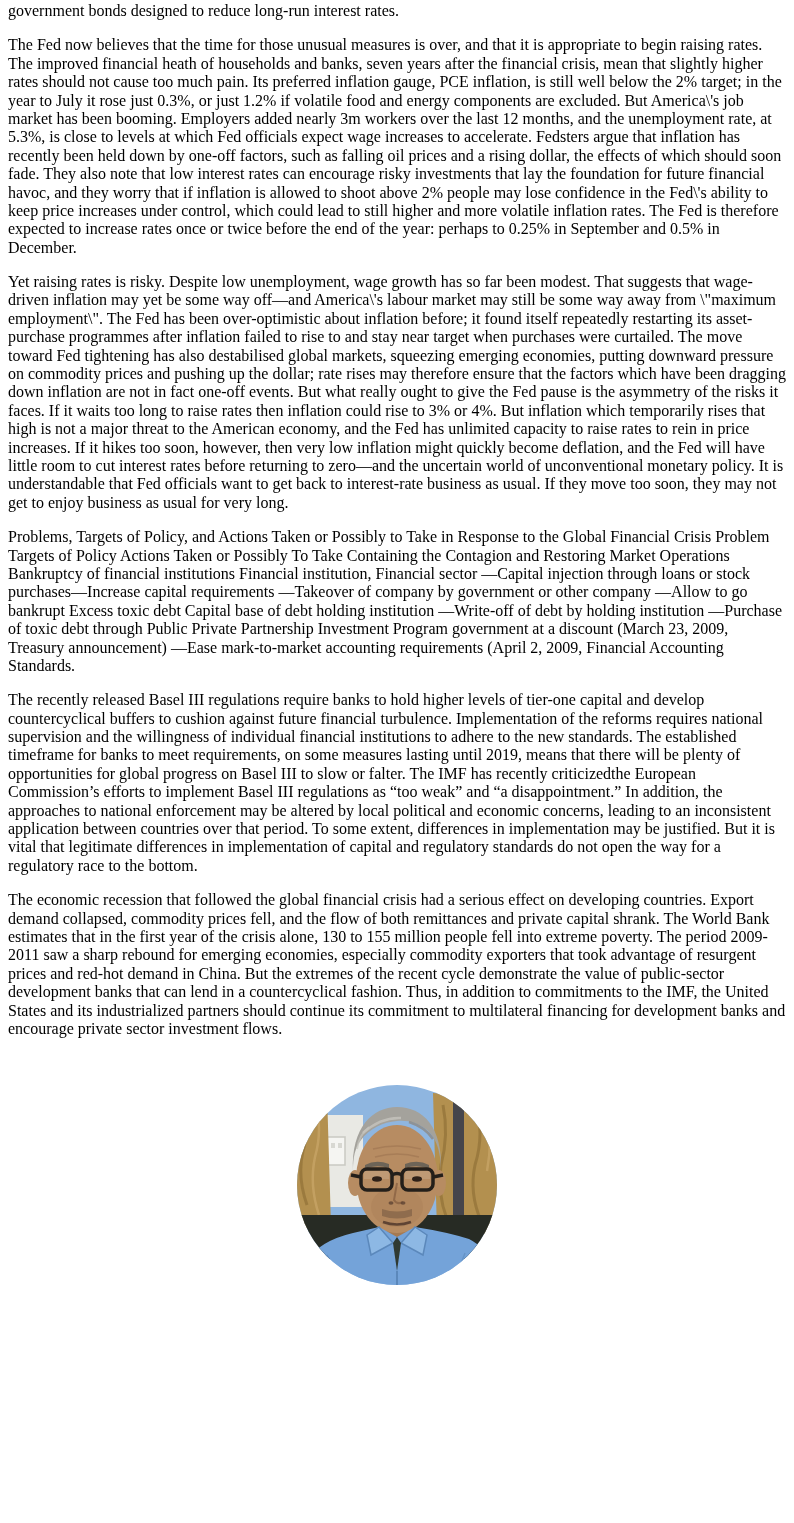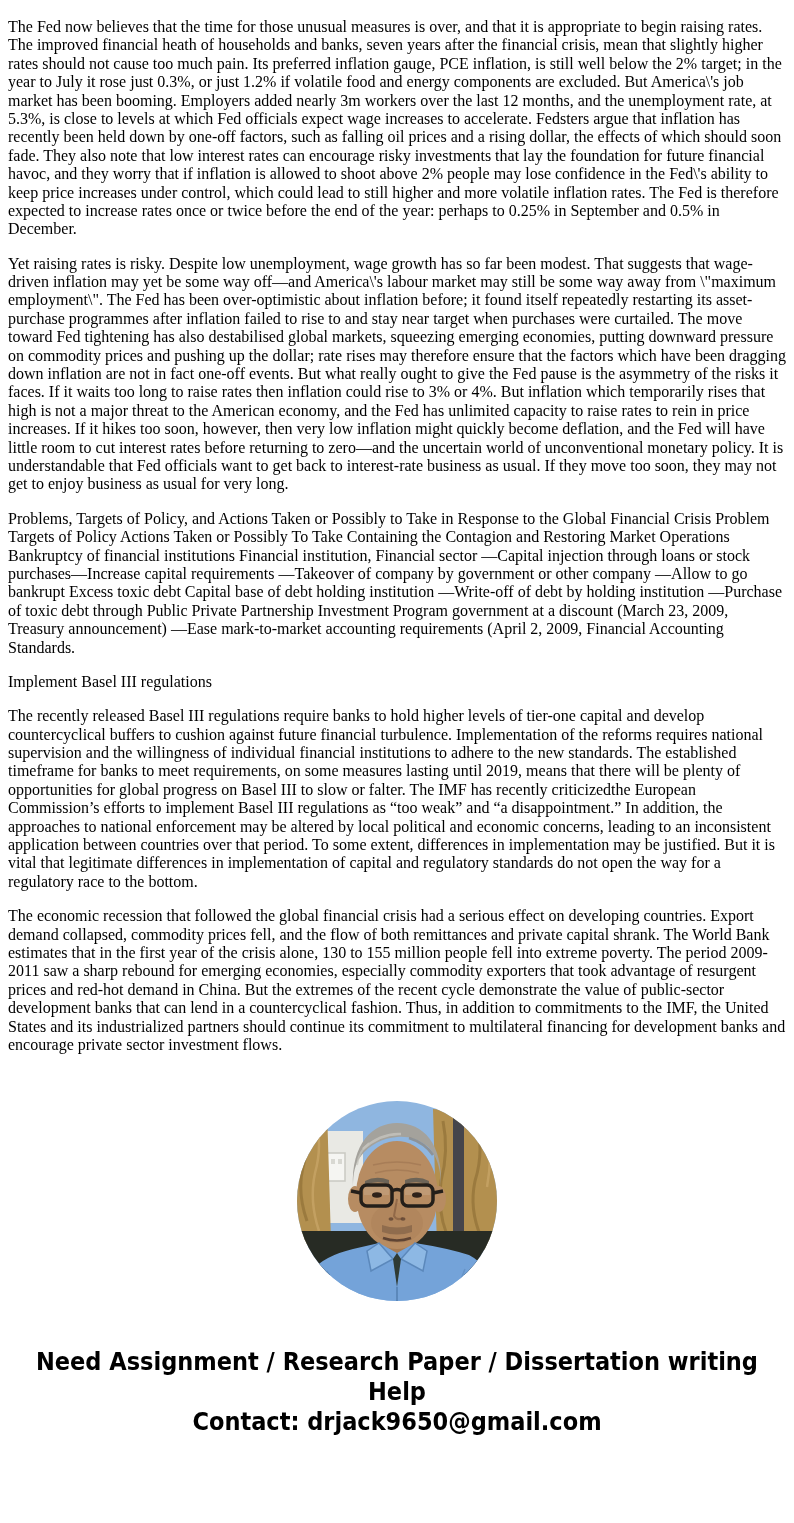--- a/index.html
+++ b/index.html
@@ -38,24 +38,24 @@
     font-stretch: condensed;
   }
   .promo div { margin: 0; }
 </style>
 </head>
 <body>
 
 <div class="page">
 
   <main class="article">
+    <p class="first">government bonds designed to reduce long-run interest rates.</p>
     <p>The Fed now believes that the time for those unusual measures is over, and that it is appropriate to begin raising rates. The improved financial heath of households and banks, seven years after the financial crisis, mean that slightly higher rates should not cause too much pain. Its preferred inflation gauge, PCE inflation, is still well below the 2% target; in the year to July it rose just 0.3%, or just 1.2% if volatile food and energy components are excluded. But America\'s job market has been booming. Employers added nearly 3m workers over the last 12 months, and the unemployment rate, at 5.3%, is close to levels at which Fed officials expect wage increases to accelerate. Fedsters argue that inflation has recently been held down by one-off factors, such as falling oil prices and a rising dollar, the effects of which should soon fade. They also note that low interest rates can encourage risky investments that lay the foundation for future financial havoc, and they worry that if inflation is allowed to shoot above 2% people may lose confidence in the Fed\'s ability to keep price increases under control, which could lead to still higher and more volatile inflation rates. The Fed is therefore expected to increase rates once or twice before the end of the year: perhaps to 0.25% in September and 0.5% in December.</p>
     <p>Yet raising rates is risky. Despite low unemployment, wage growth has so far been modest. That suggests that wage-driven inflation may yet be some way off—and America\'s labour market may still be some way away from \"maximum employment\". The Fed has been over-optimistic about inflation before; it found itself repeatedly restarting its asset-purchase programmes after inflation failed to rise to and stay near target when purchases were curtailed. The move toward Fed tightening has also destabilised global markets, squeezing emerging economies, putting downward pressure on commodity prices and pushing up the dollar; rate rises may therefore ensure that the factors which have been dragging down inflation are not in fact one-off events. But what really ought to give the Fed pause is the asymmetry of the risks it faces. If it waits too long to raise rates then inflation could rise to 3% or 4%. But inflation which temporarily rises that high is not a major threat to the American economy, and the Fed has unlimited capacity to raise rates to rein in price increases. If it hikes too soon, however, then very low inflation might quickly become deflation, and the Fed will have little room to cut interest rates before returning to zero—and the uncertain world of unconventional monetary policy. It is understandable that Fed officials want to get back to interest-rate business as usual. If they move too soon, they may not get to enjoy business as usual for very long.</p>
     <p>Problems, Targets of Policy, and Actions Taken or Possibly to Take in Response to the Global Financial Crisis Problem Targets of Policy Actions Taken or Possibly To Take Containing the Contagion and Restoring Market Operations Bankruptcy of financial institutions Financial institution, Financial sector —Capital injection through loans or stock purchases—Increase capital requirements —Takeover of company by government or other company —Allow to go bankrupt Excess toxic debt Capital base of debt holding institution —Write-off of debt by holding institution —Purchase of toxic debt through Public Private Partnership Investment Program government at a discount (March 23, 2009, Treasury announcement) —Ease mark-to-market accounting requirements (April 2, 2009, Financial Accounting Standards.</p>
-    <p>Implement Basel III regulations</p>
     <p>The recently released Basel III regulations require banks to hold higher levels of tier-one capital and develop countercyclical buffers to cushion against future financial turbulence. Implementation of the reforms requires national supervision and the willingness of individual financial institutions to adhere to the new standards. The established timeframe for banks to meet requirements, on some measures lasting until 2019, means that there will be plenty of opportunities for global progress on Basel III to slow or falter. The IMF has recently criticizedthe European Commission’s efforts to implement Basel III regulations as “too weak” and “a disappointment.” In addition, the approaches to national enforcement may be altered by local political and economic concerns, leading to an inconsistent application between countries over that period. To some extent, differences in implementation may be justified. But it is vital that legitimate differences in implementation of capital and regulatory standards do not open the way for a regulatory race to the bottom.</p>
     <p>The economic recession that followed the global financial crisis had a serious effect on developing countries. Export demand collapsed, commodity prices fell, and the flow of both remittances and private capital shrank. The World Bank estimates that in the first year of the crisis alone, 130 to 155 million people fell into extreme poverty. The period 2009-2011 saw a sharp rebound for emerging economies, especially commodity exporters that took advantage of resurgent prices and red-hot demand in China. But the extremes of the recent cycle demonstrate the value of public-sector development banks that can lend in a countercyclical fashion. Thus, in addition to commitments to the IMF, the United States and its industrialized partners should continue its commitment to multilateral financing for development banks and encourage private sector investment flows.</p>
   </main>
 
   <div class="avatar-wrap">
     <svg width="200" height="200" viewBox="0 0 200 200" xmlns="http://www.w3.org/2000/svg" role="img">
       <defs>
         <clipPath id="avclip">
             <circle cx="100" cy="100" r="100"></circle>
           </clipPath>
@@ -126,18 +126,14 @@
         <path d="M82,142 L96,158 L74,170 L70,150 Z" fill="#8db8e4" stroke="#5b88bb" stroke-width="1.5"></path>
         <path d="M118,142 L104,158 L126,170 L130,150 Z" fill="#8db8e4" stroke="#5b88bb" stroke-width="1.5"></path>
         <path d="M96,158 L100,152 L104,158 L100,186 Z" fill="#2f3a33"></path>
         <path d="M100,186 L100,206" stroke="#5b88bb" stroke-width="2"></path>
         <path d="M30,170 Q40,186 38,206" stroke="#5b88bb" stroke-width="1.5" fill="none" opacity="0.6"></path>
         <path d="M168,168 Q160,186 162,206" stroke="#5b88bb" stroke-width="1.5" fill="none" opacity="0.6"></path>
       </g>
     </svg>
   </div>
 
-  <footer class="promo">
-    <div>Need Assignment / Research Paper / Dissertation writing Help</div>
-    <div>Contact: drjack9650@gmail.com</div>
-  </footer>
 
 </div>
 
 </body></html>

